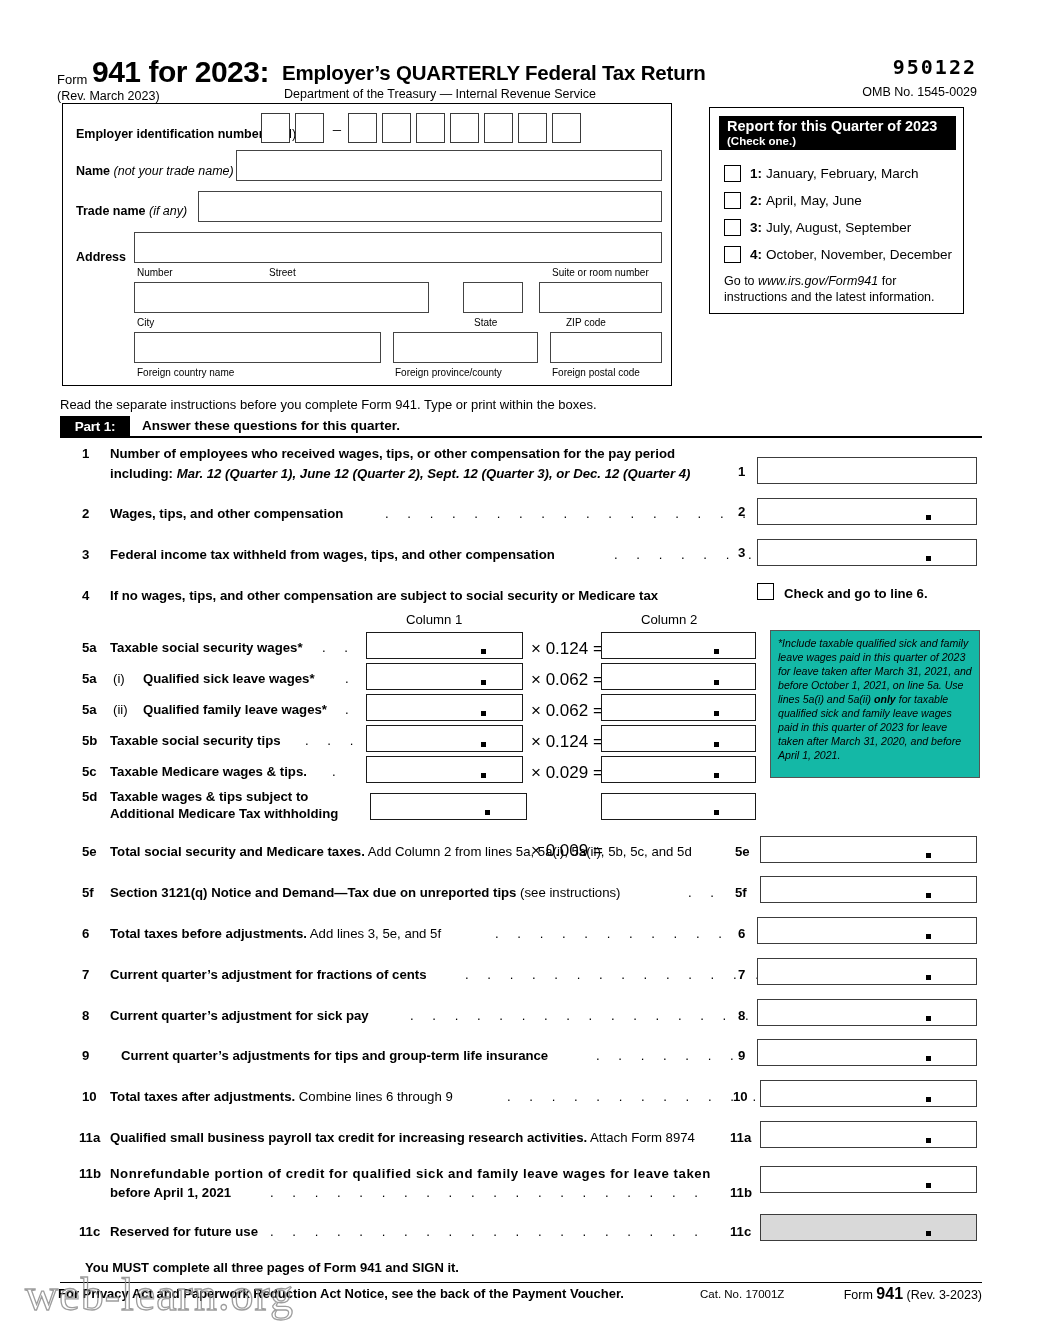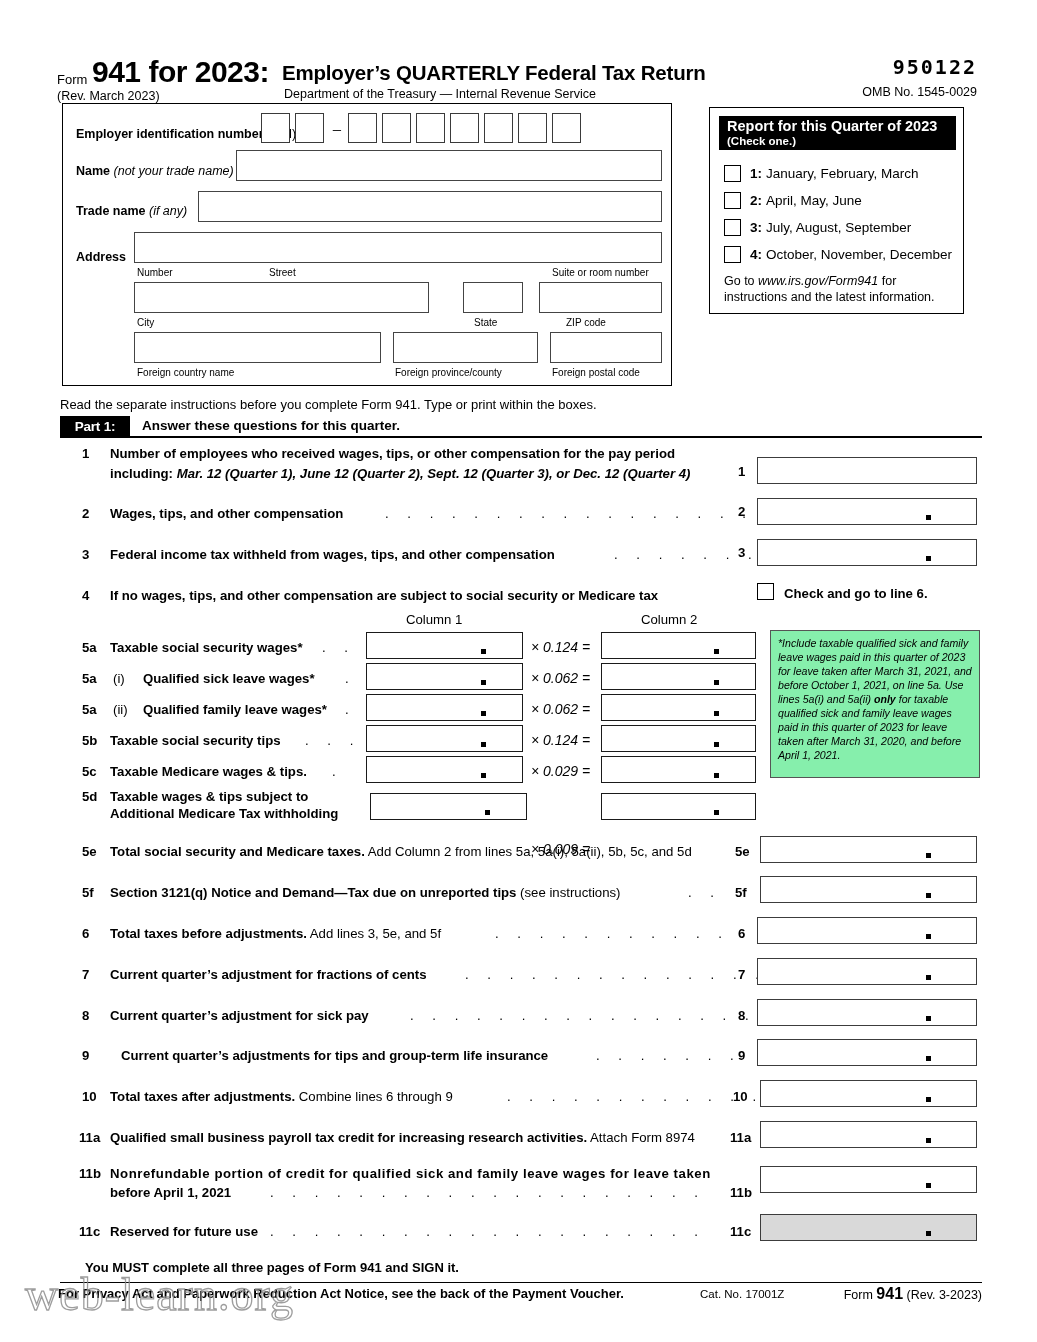--- a/index.html
+++ b/index.html
@@ -76,24 +76,24 @@
   .abox { position:absolute; border:1.4px solid #3c3c3c; background:#fff; height:27px; }
   .abox.shaded { background:#d9d9d9; }
   .abox .dp { position:absolute; right:45px; bottom:4px; width:5px; height:5px; background:#000; }
   .aref { position:absolute; font-size:13.2px; font-weight:bold; }
 
   
   .colhdr { position:absolute; font-size:13.2px; font-weight:normal; }
   .c1box { position:absolute; width:157px; height:27px; border:1.6px solid #1a1a1a; background:#fff; }
   .c2box { position:absolute; width:155px; height:27px; border:1.6px solid #1a1a1a; background:#fff; }
   .c1box .dp, .c2box .dp { position:absolute; right:36px; bottom:4px; width:5px; height:5px; background:#000; }
-  .mult { position:absolute; font-size:14px; white-space:nowrap;font-style:italic; }
+  .mult { position:absolute; font-size:17px; white-space:nowrap; }
 
   .notebox { position:absolute; left:770px; top:630px; width:210px; height:148px;
-             border:1.2px solid #555; background:#86efac; padding:6px 7px;
+             border:1.2px solid #555; background:#14b8a6; padding:6px 7px;
              font-size:10.6px; font-style:italic; line-height:1.32; }
   .notebox b { font-style:italic; font-weight:bold; }
 
   .cb4 { position:absolute; left:757px; top:583px; width:17px; height:17px; border:1.5px solid #000; background:#fff; }
   .cb4lbl { position:absolute; left:784px; top:586px; font-size:13.2px; font-weight:bold; }
 
   
   .must { position:absolute; left:85px; top:1260px; font-size:13px; font-weight:bold; }
   .footrule { position:absolute; left:60px; top:1282px; width:922px; border-top:1.6px solid #000; }
   .foot-left { position:absolute; left:58px; top:1286px; font-size:13px; font-weight:bold; }

